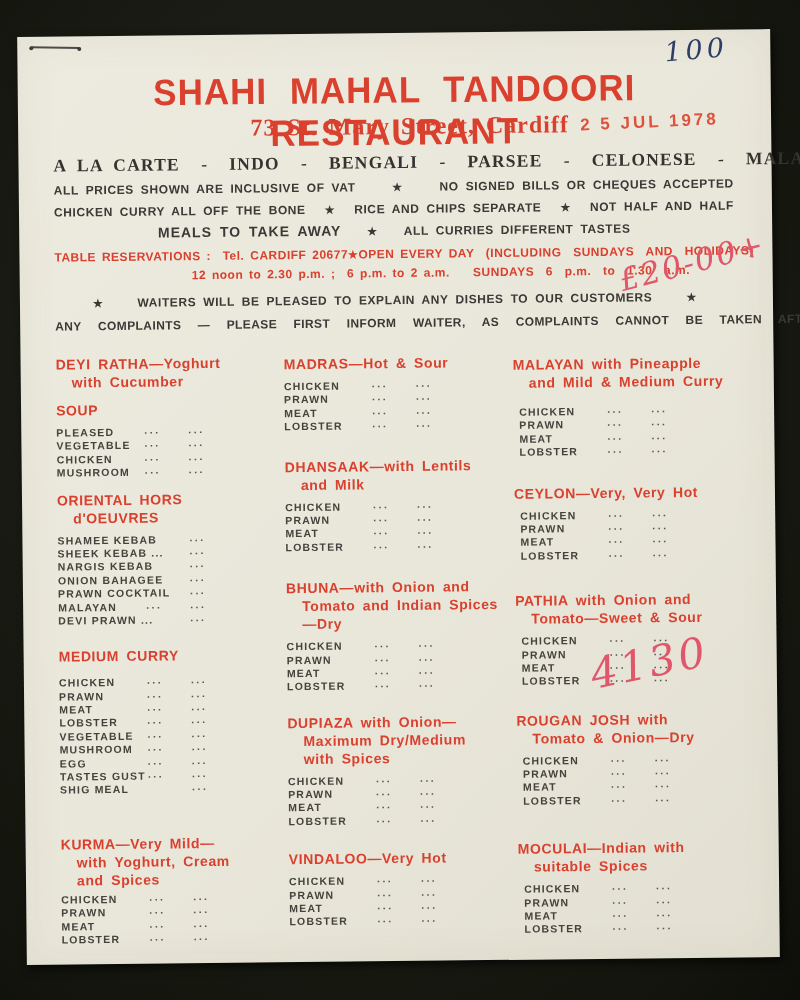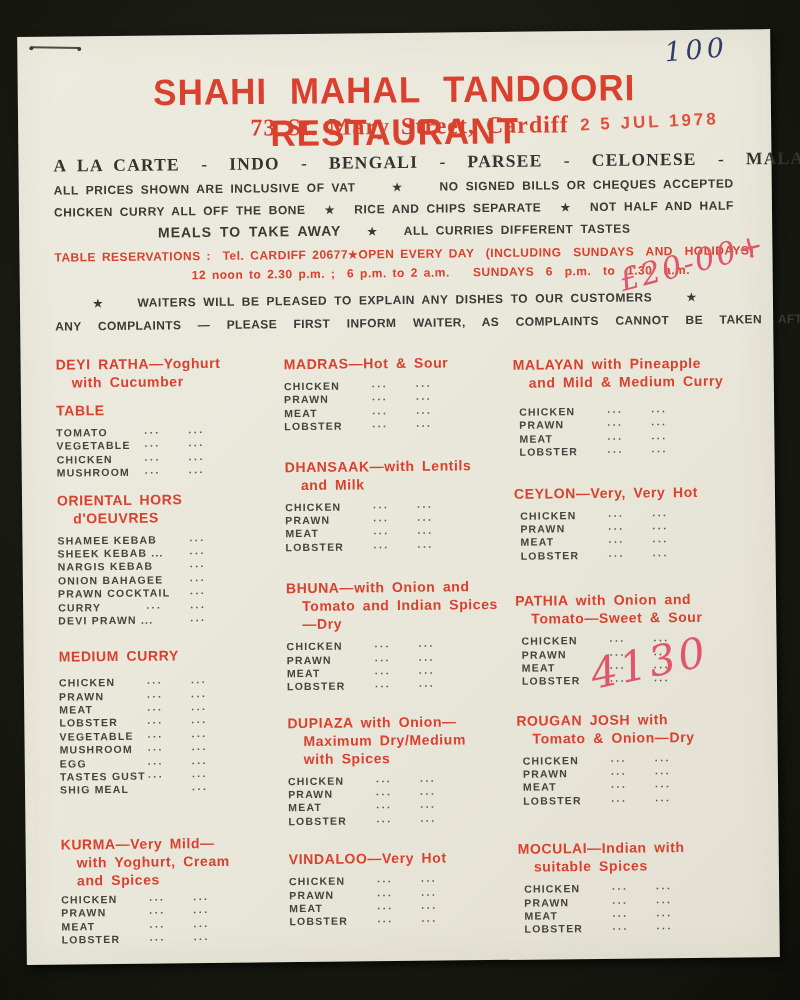--- a/index.html
+++ b/index.html
@@ -164,37 +164,37 @@
   </div>
 
   <div class="complaints">ANY  COMPLAINTS  —  PLEASE  FIRST  INFORM  WAITER,  AS  COMPLAINTS  CANNOT  BE  TAKEN  AFTER  MEAL  IS  EATEN</div>
 
   <div class="menu-cols">
     <div class="mcol col1">
         <div class="menu-section">
           <div class="m-head"><span class="first">DEYI RATHA—Yoghurt</span><span class="cont">with Cucumber</span></div>
         </div>
         <div class="menu-section">
-          <div class="m-head"><span class="first">TABLE</span></div>
-          <div class="items">
-            <div class="item-row"><span class="item-name">TOMATO</span><span class="dots d1">...</span><span class="dots d2">...</span></div>
+          <div class="m-head"><span class="first">SOUP</span></div>
+          <div class="items">
+            <div class="item-row"><span class="item-name">PLEASED</span><span class="dots d1">...</span><span class="dots d2">...</span></div>
             <div class="item-row"><span class="item-name">VEGETABLE</span><span class="dots d1">...</span><span class="dots d2">...</span></div>
             <div class="item-row"><span class="item-name">CHICKEN</span><span class="dots d1">...</span><span class="dots d2">...</span></div>
             <div class="item-row"><span class="item-name">MUSHROOM</span><span class="dots d1">...</span><span class="dots d2">...</span></div>
           </div>
         </div>
         <div class="menu-section">
           <div class="m-head"><span class="first">ORIENTAL HORS</span><span class="cont">d'OEUVRES</span></div>
           <div class="items">
             <div class="item-row"><span class="item-name">SHAMEE KEBAB</span><span class="dots d2">...</span></div>
             <div class="item-row"><span class="item-name">SHEEK KEBAB ...</span><span class="dots d2">...</span></div>
             <div class="item-row"><span class="item-name">NARGIS KEBAB</span><span class="dots d2">...</span></div>
             <div class="item-row"><span class="item-name">ONION BAHAGEE</span><span class="dots d2">...</span></div>
             <div class="item-row"><span class="item-name">PRAWN COCKTAIL</span><span class="dots d2">...</span></div>
-            <div class="item-row"><span class="item-name">CURRY</span><span class="dots d1">...</span><span class="dots d2">...</span></div>
+            <div class="item-row"><span class="item-name">MALAYAN</span><span class="dots d1">...</span><span class="dots d2">...</span></div>
             <div class="item-row"><span class="item-name">DEVI PRAWN ...</span><span class="dots d2">...</span></div>
           </div>
         </div>
         <div class="menu-section">
           <div class="m-head"><span class="first">MEDIUM CURRY</span></div>
           <div class="items">
             <div class="item-row"><span class="item-name">CHICKEN</span><span class="dots d1">...</span><span class="dots d2">...</span></div>
             <div class="item-row"><span class="item-name">PRAWN</span><span class="dots d1">...</span><span class="dots d2">...</span></div>
             <div class="item-row"><span class="item-name">MEAT</span><span class="dots d1">...</span><span class="dots d2">...</span></div>
             <div class="item-row"><span class="item-name">LOBSTER</span><span class="dots d1">...</span><span class="dots d2">...</span></div>

